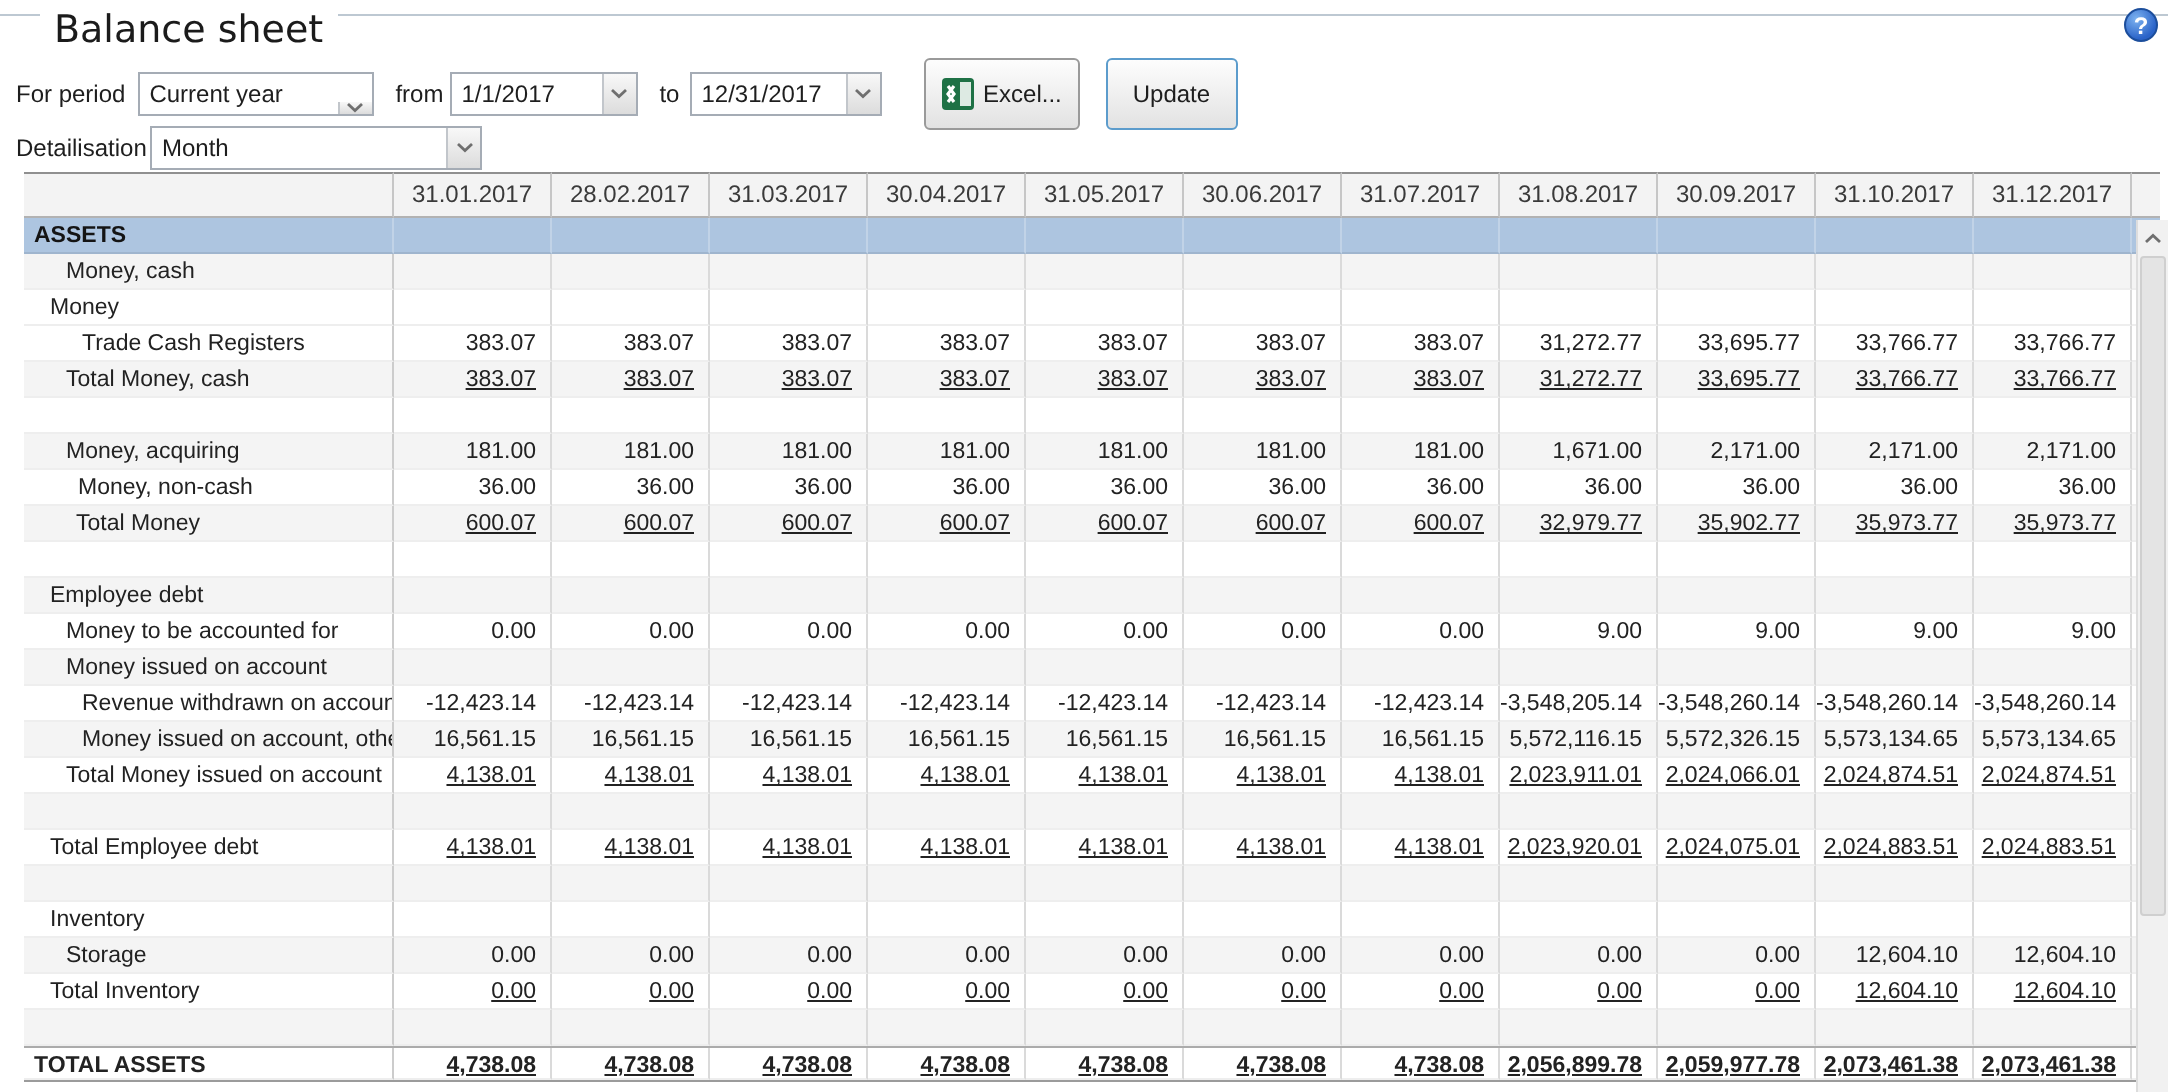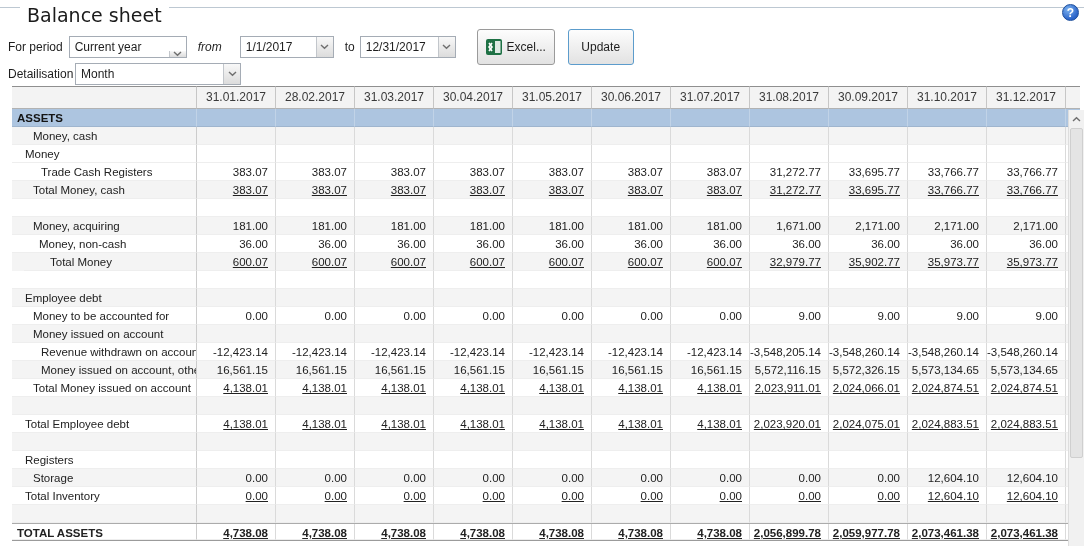--- a/index.html
+++ b/index.html
@@ -59,21 +59,21 @@
     font-size: 12px; color: #1e1e1e;
     display: flex; align-items: center; justify-content: center; gap: 5px;
     cursor: pointer;
   }
   .btn.excel { width: 78px; margin-left: 21px; padding: 0 6px; }
   .btn.update { width: 66px; margin-left: 13px; border: 1px solid var(--update-border,#5c9ccc); }
   .xlicon { display: flex; color: var(--excel-green,#1e7145); }
   
   .m-r6  { margin-right: 6px; }
   .m-l11 { margin-left: 11px; }
-  .m-r3  { margin-right: 18px; font-style: italic; }
+  .m-r3  { margin-right: 3px; }
   .m-r5  { margin-right: 5px; }
   .w118 { width: 118px; align-items: flex-end; } .w94 { width: 94px; } .w96 { width: 96px; } .w166 { width: 166px; }
   .row2 .lab { width: 67px; }
   
   .grid {
     position: absolute; top: 86px; left: 12px;
     width: 1068px;
   }
   .trow {
     display: grid;
@@ -319,21 +319,21 @@
         <div class="td val">36.00</div>
         <div class="td val">36.00</div>
         <div class="td val">36.00</div>
         <div class="td val">36.00</div>
         <div class="td val">36.00</div>
         <div class="td val">36.00</div>
         <div class="td val">36.00</div>
         <div class="td fill"></div>
       </div>
       <div class="trow total even">
-        <div class="td lbl" style="padding-left: 26px; margin-left: 12px;">Total Money</div>
+        <div class="td lbl" style="padding-left: 26px;">Total Money</div>
         <div class="td val">600.07</div>
         <div class="td val">600.07</div>
         <div class="td val">600.07</div>
         <div class="td val">600.07</div>
         <div class="td val">600.07</div>
         <div class="td val">600.07</div>
         <div class="td val">600.07</div>
         <div class="td val">32,979.77</div>
         <div class="td val">35,902.77</div>
         <div class="td val">35,973.77</div>
@@ -484,21 +484,21 @@
         <div class="td val"></div>
         <div class="td val"></div>
         <div class="td val"></div>
         <div class="td val"></div>
         <div class="td val"></div>
         <div class="td val"></div>
         <div class="td val"></div>
         <div class="td fill"></div>
       </div>
       <div class="trow group odd">
-        <div class="td lbl" style="padding-left: 13px;">Registers</div>
+        <div class="td lbl" style="padding-left: 13px;">Inventory</div>
         <div class="td val"></div>
         <div class="td val"></div>
         <div class="td val"></div>
         <div class="td val"></div>
         <div class="td val"></div>
         <div class="td val"></div>
         <div class="td val"></div>
         <div class="td val"></div>
         <div class="td val"></div>
         <div class="td val"></div>

